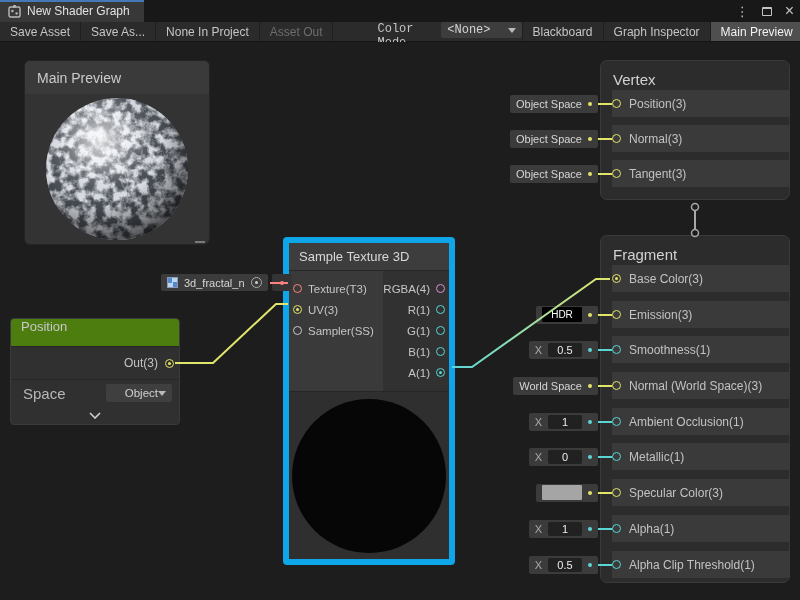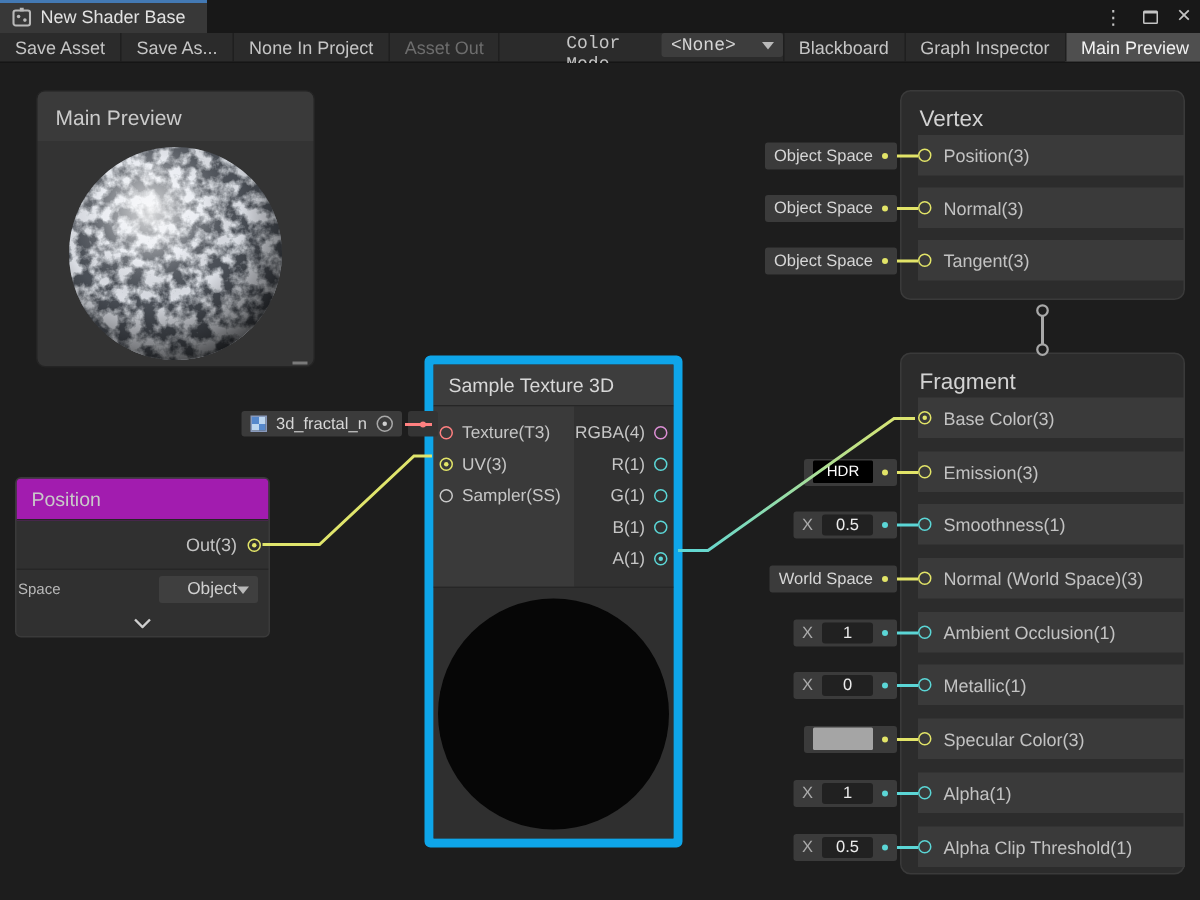--- a/index.html
+++ b/index.html
@@ -99,47 +99,47 @@
   .checker { width:11px; height:11px; border:1px solid #8899bb;
              background:conic-gradient(#bcd6f0 25%, #5588cc 0 50%, #bcd6f0 0 75%, #5588cc 0); }
   .picker { width:11px; height:11px; border-radius:50%; border:1px solid #a8a8a8; display:flex;
             align-items:center; justify-content:center; }
   .picker::after { content:""; width:3px; height:3px; border-radius:50%; background:#cfcfcf; }
   .dotbox { width:20px; height:17px; background:#343434; border-radius:2px; display:flex; align-items:center; justify-content:center; }
 
   
   .pos-node { position:absolute; left:10px; top:318px; width:170px; background:#303030; border:1px solid #3a3a3a;
               border-radius:4px; z-index:2; overflow:hidden; }
-  .pos-title { height:28px; background:#a21caf; display:flex; align-items:center; padding-left:10px;
+  .pos-title { height:28px; background:#4d7c0f; display:flex; align-items:flex-start; padding-left:10px;
                font-size:13px; color:#c9c9c9; border-bottom:1px solid #262626; }
   .pos-out-row { height:32px; display:flex; align-items:center; justify-content:flex-end; }
   .pos-out-label { font-size:12px; color:#c3c3c3; margin-right:7px; }
   .pos-out-row .port { margin-right:5px; }
   .pos-space-row { height:27px; border-top:1px solid #262626; display:flex; align-items:center; }
-  .pos-space-label { font-size:10px; color:#b8b8b8; padding-left:1px; }
+  .pos-space-label { font-size:15px; color:#b8b8b8; padding-left:12px; }
   .space-drop { margin-left:auto; margin-right:7px; width:66px; height:18px; background:#3f3f3f; border-radius:2px;
                 display:flex; align-items:center; justify-content:flex-end; padding:0 6px;
                 font-size:11.5px; color:#d0d0d0; }
   .pos-chevron-row { height:18px; display:flex; align-items:center; justify-content:center; }
 </style>
 </head>
 <body>
 
 <div id="app">
 
   <div class="tabbar">
     <div class="tab">
       <div class="tab-accent"></div>
       <svg class="graph-icon" viewBox="0 0 13 13">
         <rect x="1" y="2" width="11" height="10" rx="1.5" fill="none" stroke="#b9b9b9" stroke-width="1.4"></rect>
         <circle cx="4.4" cy="6" r="1.2" fill="#b9b9b9"></circle>
         <circle cx="8.6" cy="8.4" r="1.2" fill="#b9b9b9"></circle>
         <rect x="5.2" y="0" width="2.6" height="2.6" fill="#b9b9b9"></rect>
       </svg>
-      <span class="tab-title">New Shader Base</span>
+      <span class="tab-title">New Shader Graph</span>
     </div>
     <div class="win-controls">
       <span class="winglyph">⋮</span>
       <span class="maxbox"></span>
       <span class="winglyph" style="font-size:16px">×</span>
     </div>
   </div>
 
   <div class="toolbar">
     <div class="tbtn">Save Asset</div>

